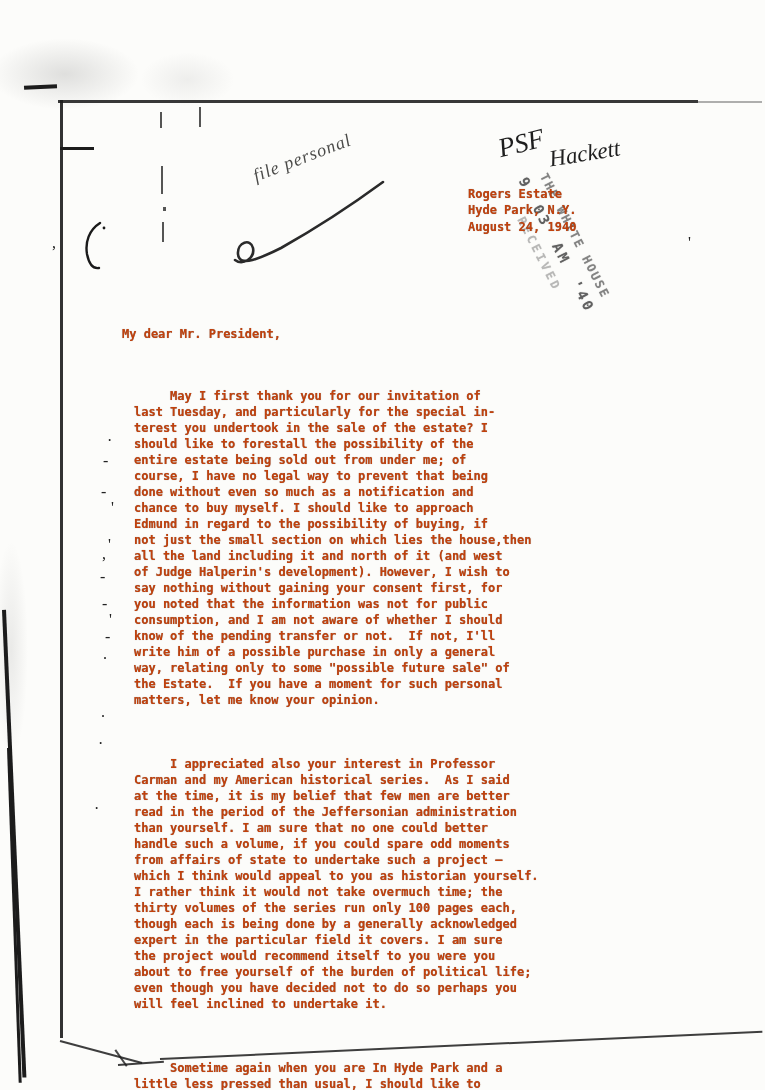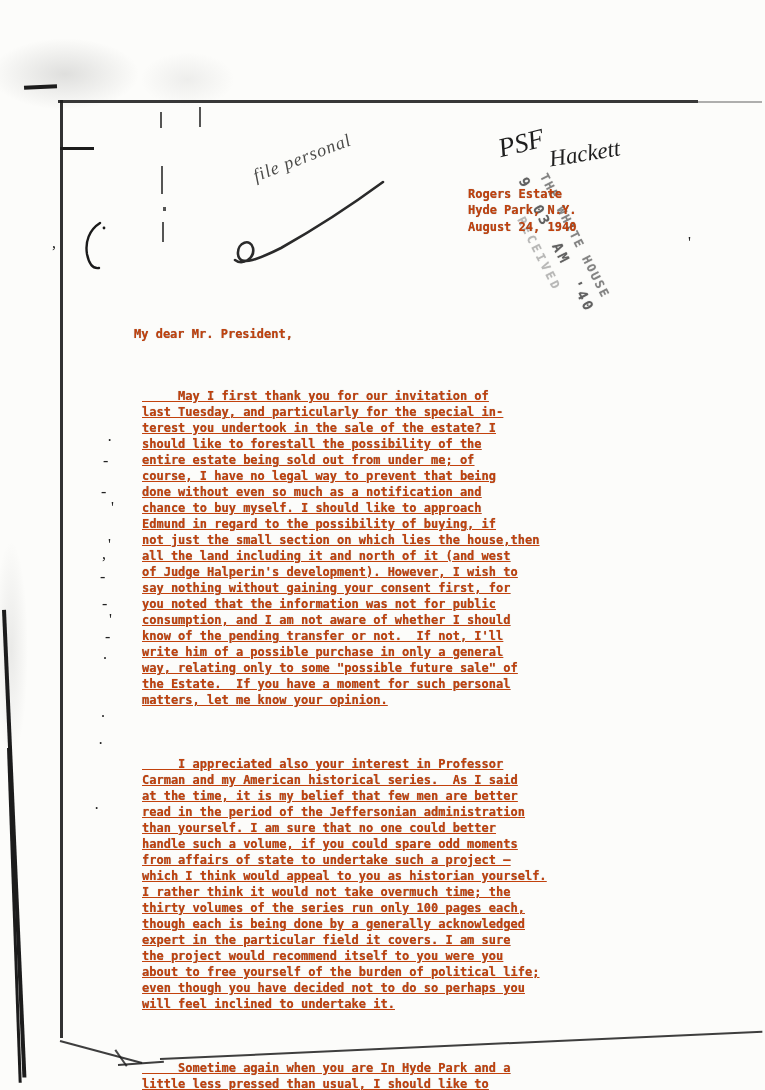--- a/index.html
+++ b/index.html
@@ -9,23 +9,23 @@
     font-family:"DejaVu Sans Mono",monospace;
   }
   
   .typed{
     position:absolute;white-space:pre;
     font-weight:700;font-size:12px;line-height:16.3px;
     color:#c2410c;text-shadow:0 0 .7px rgba(25,25,25,.55);
   }
   .sender{left:468px;top:186px;}
   .recipient{left:126px;top:248px;}
-  .salutation{left:134px;top:326px;}
+  .salutation{left:122px;top:326px;}
   .body-text{left:126px;top:356px;line-height:16px;}
-  .body-text p{margin:0 0 16px 16px;text-decoration:underline;}
+  .body-text p{margin:0 0 16px 8px;}
   
   .hand{
     position:absolute;font-family:"Liberation Serif",serif;font-style:italic;
     color:#2c2c2a;white-space:nowrap;
   }
   .file-note{left:254px;top:166px;font-size:18px;letter-spacing:1px;
     transform:rotate(-21deg);transform-origin:left center;opacity:.85;}
   .psf{left:498px;top:128px;font-size:27px;transform:rotate(-14deg);color:#1e1e1e;}
   .hackett{left:549px;top:141px;font-size:23px;transform:rotate(-9deg);color:#1e1e1e;}
   

